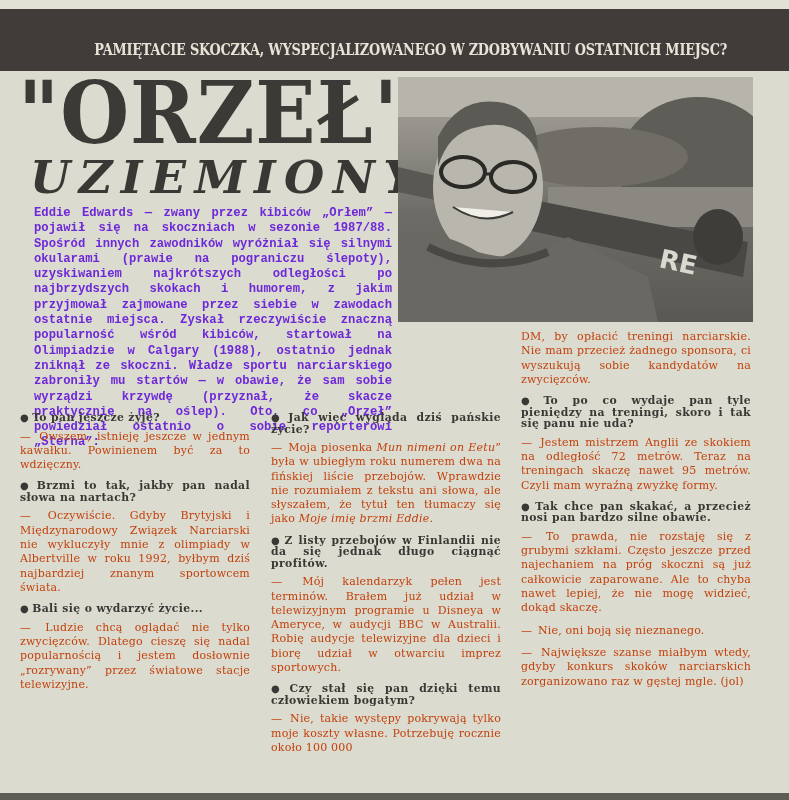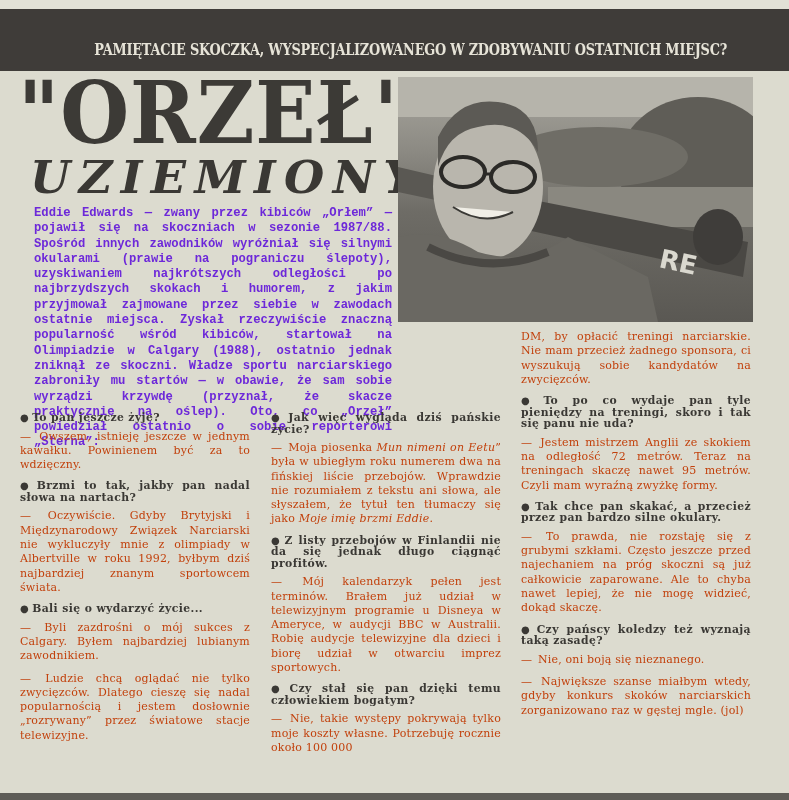--- a/index.html
+++ b/index.html
@@ -100,37 +100,35 @@
 <div class="intro">
   <p>Eddie Edwards — zwany przez kibiców „Orłem” — pojawił się na skoczniach w sezonie 1987/88. Spośród innych zawodników wyróżniał się silnymi okularami (prawie na pograniczu ślepoty), uzyskiwaniem najkrótszych odległości po najbrzydszych skokach i humorem, z jakim przyjmował zajmowane przez siebie w zawodach ostatnie miejsca. Zyskał rzeczywiście znaczną popularność wśród kibiców, startował na Olimpiadzie w Calgary (1988), ostatnio jednak zniknął ze skoczni. Władze sportu narciarskiego zabroniły mu startów — w obawie, że sam sobie wyrządzi krzywdę (przyznał, że skacze praktycznie na oślep). Oto, co „Orzeł” powiedział ostatnio o sobie reporterowi „Sterna”:</p>
 </div>
 
 <div class="col col-1">
   <p class="q"><span class="bullet">●</span><span>To pan jeszcze żyje?</span></p>
   <p class="a"><span class="dash">—</span> <span>Owszem, istnieję jeszcze w jednym kawałku. Powinienem być za to wdzięczny.</span></p>
   <p class="q"><span class="bullet">●</span><span>Brzmi to tak, jakby pan nadal słowa na nartach?</span></p>
   <p class="a"><span class="dash">—</span> <span>Oczywiście. Gdyby Brytyjski i Międzynarodowy Związek Narciarski nie wykluczyły mnie z olimpiady w Albertville w roku 1992, byłbym dziś najbardziej znanym sportowcem świata.</span></p>
   <p class="q"><span class="bullet">●</span><span>Bali się o wydarzyć życie...</span></p>
-  <p class="a"><span class="dash">—</span> <span>Byli zazdrośni o mój sukces z Calgary. Byłem najbardziej lubianym zawodnikiem.</span></p>
   <p class="a"><span class="dash">—</span> <span>Ludzie chcą oglądać nie tylko zwycięzców. Dlatego cieszę się nadal popularnością i jestem dosłownie „rozrywany” przez światowe stacje telewizyjne.</span></p>
 </div>
 
 <div class="col col-2">
   <p class="q"><span class="bullet">●</span><span>Jak więc wygląda dziś pańskie życie?</span></p>
   <p class="a"><span class="dash">—</span> <span>Moja piosenka </span><i>Mun nimeni on Eetu</i><span>” była w ubiegłym roku numerem dwa na fińskiej liście przebojów. Wprawdzie nie rozumiałem z tekstu ani słowa, ale słyszałem, że tytuł ten tłumaczy się jako </span><i>Moje imię brzmi Eddie</i><span>.</span></p>
   <p class="q"><span class="bullet">●</span><span>Z listy przebojów w Finlandii nie da się jednak długo ciągnąć profitów.</span></p>
   <p class="a"><span class="dash">—</span> <span>Mój kalendarzyk pełen jest terminów. Brałem już udział w telewizyjnym programie u Disneya w Ameryce, w audycji BBC w Australii. Robię audycje telewizyjne dla dzieci i biorę udział w otwarciu imprez sportowych.</span></p>
   <p class="q"><span class="bullet">●</span><span>Czy stał się pan dzięki temu człowiekiem bogatym?</span></p>
   <p class="a"><span class="dash">—</span> <span>Nie, takie występy pokrywają tylko moje koszty własne. Potrzebuję rocznie około 100 000</span></p>
 </div>
 
 <div class="col col-3">
   <p class="a">DM, by opłacić treningi narciarskie. Nie mam przecież żadnego sponsora, ci wyszukują sobie kandydatów na zwycięzców.</p>
   <p class="q"><span class="bullet">●</span><span>To po co wydaje pan tyle pieniędzy na treningi, skoro i tak się panu nie uda?</span></p>
   <p class="a"><span class="dash">—</span> <span>Jestem mistrzem Anglii ze skokiem na odległość 72 metrów. Teraz na treningach skaczę nawet 95 metrów. Czyli mam wyraźną zwyżkę formy.</span></p>
-  <p class="q"><span class="bullet">●</span><span>Tak chce pan skakać, a przecież przez pan bardzo silne okulary.</span></p>
+  <p class="q"><span class="bullet">●</span><span>Tak chce pan skakać, a przecież nosi pan bardzo silne obawie.</span></p>
   <p class="a"><span class="dash">—</span> <span>To prawda, nie rozstaję się z grubymi szkłami. Często jeszcze przed najechaniem na próg skoczni są już całkowicie zaparowane. Ale to chyba nawet lepiej, że nie mogę widzieć, dokąd skaczę.</span></p>
-  <p class="q"><span class="bullet">●</span><span>Czy pańscy koledzy też wyznają taką zasadę?</span></p>
   <p class="a"><span class="dash">—</span> <span>Nie, oni boją się nieznanego.</span></p>
   <p class="a"><span class="dash">—</span> <span>Największe szanse miałbym wtedy, gdyby konkurs skoków narciarskich zorganizowano raz w gęstej mgle. (jol)</span></p>
 </div>
 
 <div class="bottom-bar"></div>
 
 </body></html>

